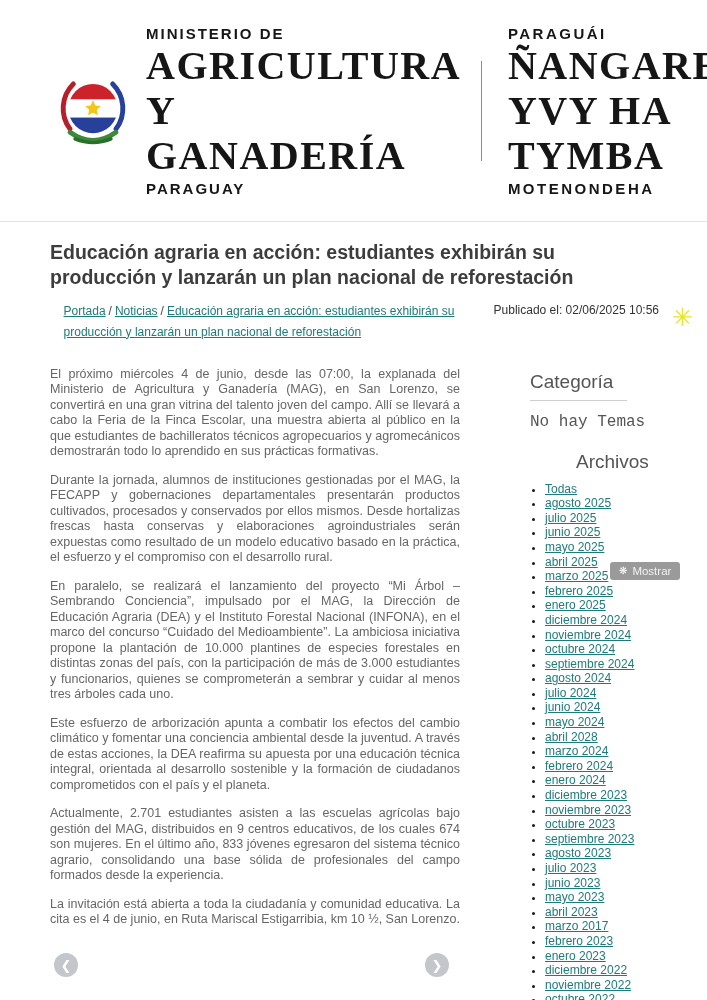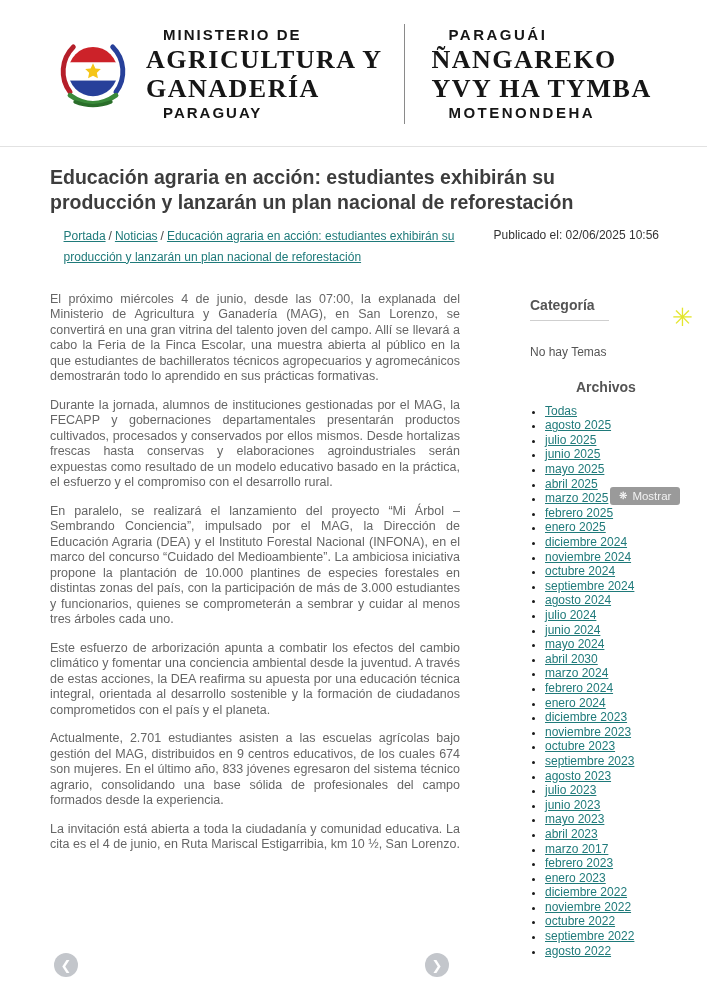--- a/index.html
+++ b/index.html
@@ -13,25 +13,24 @@
   
   .site-header {
     display: flex; align-items: center;
     padding: 24px 0 16px 52px; gap: 12px;
   }
   .logo-wrap { width: 82px; height: 82px; flex: 0 0 82px; }
   .ministry-block, .guarani-block { color: #161616; }
   .hdr-small {
     font-size: 15px; font-weight: 700; letter-spacing: 2px;
     line-height: 1.35;
-    margin-left: 17px;
   }
   .hdr-big {
     font-family: "Liberation Serif", serif;
-    font-size: 26px; font-weight: 700; letter-spacing: 1.5px;
+    font-size: 40px; font-weight: 700; letter-spacing: 1.5px;
     line-height: 1.12;
   }
   .guarani-block .hdr-small { letter-spacing: 2.5px; }
   .hdr-divider {
     width: 1px; height: 100px; background: #8a8a8a;
     margin: 0 14px 0 10px; flex: 0 0 1px;
   }
   .top-rule { border: 0; border-top: 1px solid #e2e2e2; margin: 6px 0 0 0; }
 
   
@@ -48,26 +47,26 @@
 
   .content { display: flex; gap: 70px; margin-top: 24px; }
   .article-body { flex: 0 0 410px; }
   .article-body p {
     font-size: 12.5px; line-height: 15.5px; color: #666;
     text-align: justify; margin: 0 0 13px 0;
   }
 
   
   .sidebar { flex: 1 1 auto; position: relative; padding-top: 4px; }
-  .sb-heading { font-size: 14px; font-weight: 700; color: #555; }
+  .sb-heading { font-size: 19px; font-weight: 400; color: #555; }
   .category-heading {
     display: inline-block; padding: 0 14px 7px 0;
     border-bottom: 1px solid #cfcfcf; margin-bottom: 12px;
   }
-  .no-temas { font-size: 12px; color: #555; margin: 12px 0 20px 0; }
+  .no-temas { font-size: 16px; color: #555; margin: 0 0 20px 0; font-family: Liberation Mono, monospace; }
   .archives-heading { margin-bottom: 9px; margin-left: 46px; }
   .archives-list { list-style: disc; padding-left: 15px; color: #1a1a1a; }
   .archives-list li { font-size: 11.5px; line-height: 14.6px; }
   .archives-list a { color: #1f7a7a; text-decoration: underline; font-size: 12px; cursor: pointer; }
 
   .mostrar-tooltip {
     position: absolute; top: 195px; left: 80px;
     display: flex; align-items: center; gap: 5px;
     background: rgba(145,145,145,0.92); color: #f2f2f2;
     border-radius: 3px; padding: 3px 9px; font-size: 11.5px;
@@ -170,21 +169,21 @@
           <li><a>febrero 2025</a></li>
           <li><a>enero 2025</a></li>
           <li><a>diciembre 2024</a></li>
           <li><a>noviembre 2024</a></li>
           <li><a>octubre 2024</a></li>
           <li><a>septiembre 2024</a></li>
           <li><a>agosto 2024</a></li>
           <li><a>julio 2024</a></li>
           <li><a>junio 2024</a></li>
           <li><a>mayo 2024</a></li>
-          <li><a>abril 2030</a></li>
+          <li><a>abril 2028</a></li>
           <li><a>marzo 2024</a></li>
           <li><a>febrero 2024</a></li>
           <li><a>enero 2024</a></li>
           <li><a>diciembre 2023</a></li>
           <li><a>noviembre 2023</a></li>
           <li><a>octubre 2023</a></li>
           <li><a>septiembre 2023</a></li>
           <li><a>agosto 2023</a></li>
           <li><a>julio 2023</a></li>
           <li><a>junio 2023</a></li>

